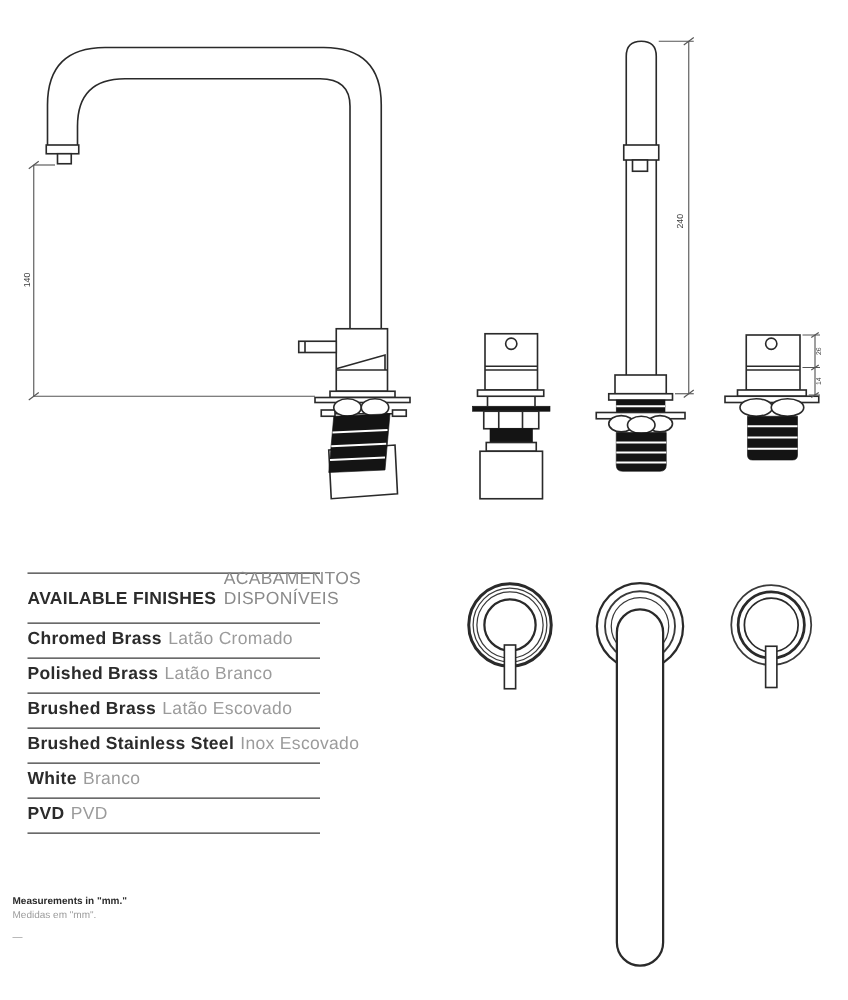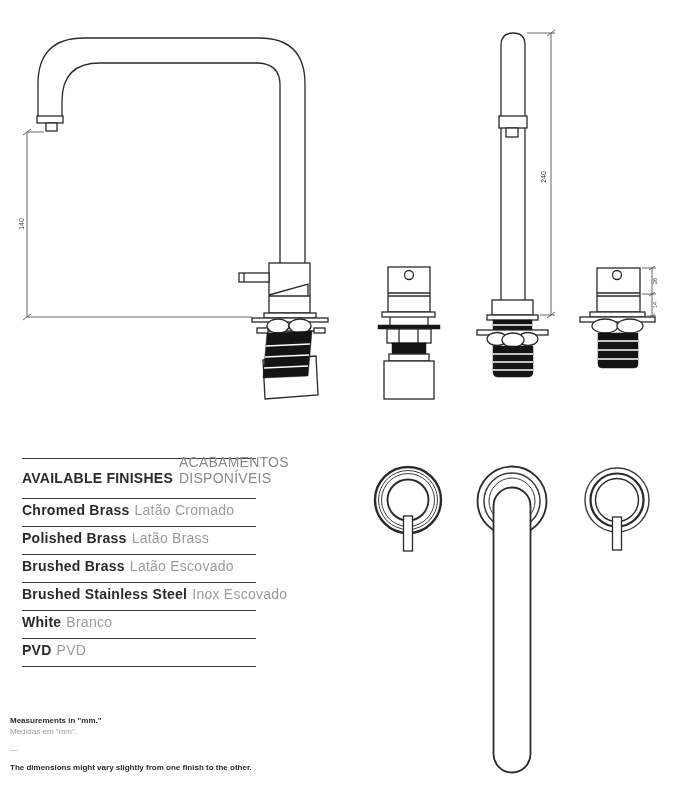--- a/index.html
+++ b/index.html
@@ -183,21 +183,21 @@
     <div class="t-row t-head">
       <span class="en">AVAILABLE FINISHES</span>
       <span class="pt-head">ACABAMENTOS DISPONÍVEIS</span>
     </div>
     <div class="t-row">
       <span class="en">Chromed Brass</span>
       <span class="pt">Latão Cromado</span>
     </div>
     <div class="t-row">
       <span class="en">Polished Brass</span>
-      <span class="pt">Latão Brass</span>
+      <span class="pt">Latão Branco</span>
     </div>
     <div class="t-row">
       <span class="en">Brushed Brass</span>
       <span class="pt">Latão Escovado</span>
     </div>
     <div class="t-row">
       <span class="en">Brushed Stainless Steel</span>
       <span class="pt">Inox Escovado</span>
     </div>
     <div class="t-row">
@@ -207,16 +207,15 @@
     <div class="t-row">
       <span class="en">PVD</span>
       <span class="pt">PVD</span>
     </div>
   </div>
 
   <div class="notes">
     <div class="n-bold">Measurements in "mm."</div>
     <div class="n-gray">Medidas em "mm".</div>
     <div class="n-dash">—</div>
-    <div class="n-bold">The dimensions might vary slightly from one finish to the other.</div>
   </div>
 
 </div>
 
 </body></html>

